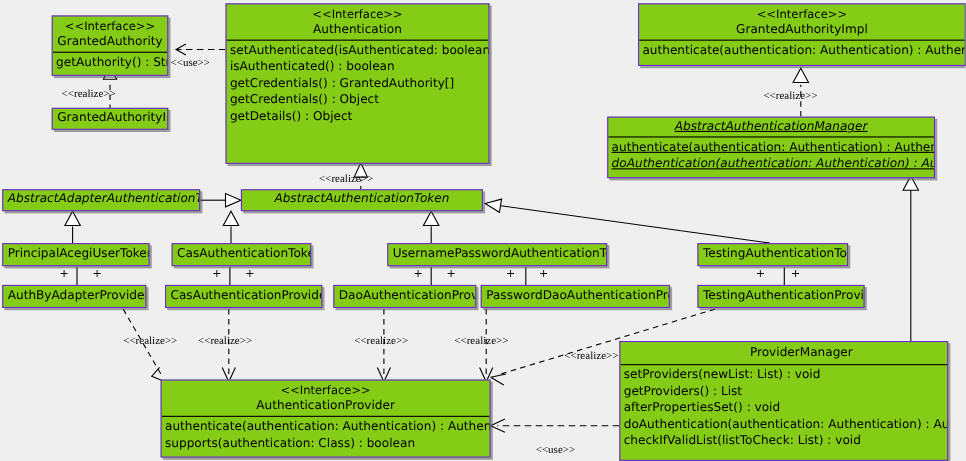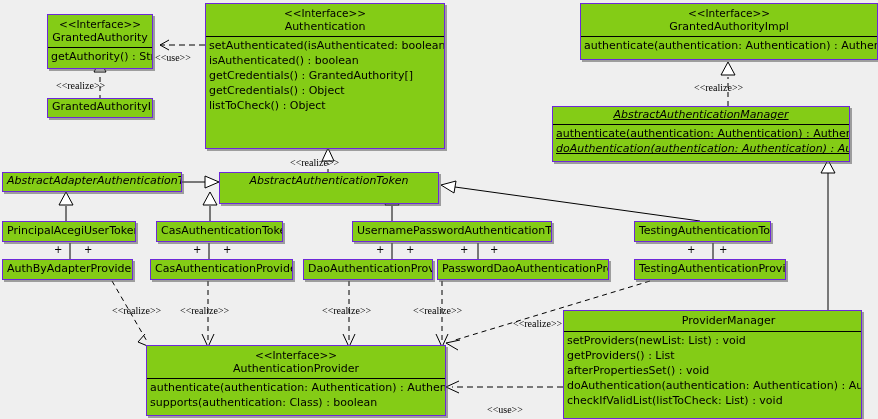--- a/index.html
+++ b/index.html
@@ -218,21 +218,21 @@
     <div class="hdr">
       <span class="stereo">&lt;&lt;Interface&gt;&gt;</span>
       <span class="nm">Authentication</span>
     </div>
     <div class="sep"></div>
     <div class="ops">
       <div class="op">setAuthenticated(isAuthenticated: boolean) : void</div>
       <div class="op">isAuthenticated() : boolean</div>
       <div class="op">getCredentials() : GrantedAuthority[]</div>
       <div class="op">getCredentials() : Object</div>
-      <div class="op">listToCheck() : Object</div>
+      <div class="op">getDetails() : Object</div>
     </div>
   </div>
 
   <div class="uml clip" style="left:580px; top:3px; width:298px; height:57px;">
     <div class="hdr">
       <span class="stereo">&lt;&lt;Interface&gt;&gt;</span>
       <span class="nm">GrantedAuthorityImpl</span>
     </div>
     <div class="sep"></div>
     <div class="ops">
@@ -250,21 +250,21 @@
       <div class="op ital">doAuthentication(authentication: Authentication) : Authentication</div>
     </div>
   </div>
 
   <div class="uml clip" style="left:2px; top:172px; width:180px; height:20px;">
     <div class="hdr" style="padding-top:1px;">
       <span class="nm ital">AbstractAdapterAuthenticationToken</span>
     </div>
   </div>
 
-  <div class="uml clip" style="left:219px; top:172px; width:220px; height:32px;">
+  <div class="uml clip" style="left:219px; top:172px; width:220px; height:20px;">
     <div class="hdr" style="padding-top:1px;">
       <span class="nm ital">AbstractAuthenticationToken</span>
     </div>
   </div>
 
   <div class="uml clip" style="left:2px; top:221px; width:134px; height:21px;">
     <div class="hdr" style="padding-top:2px;">
       <span class="nm">PrincipalAcegiUserToken</span>
     </div>
   </div>

